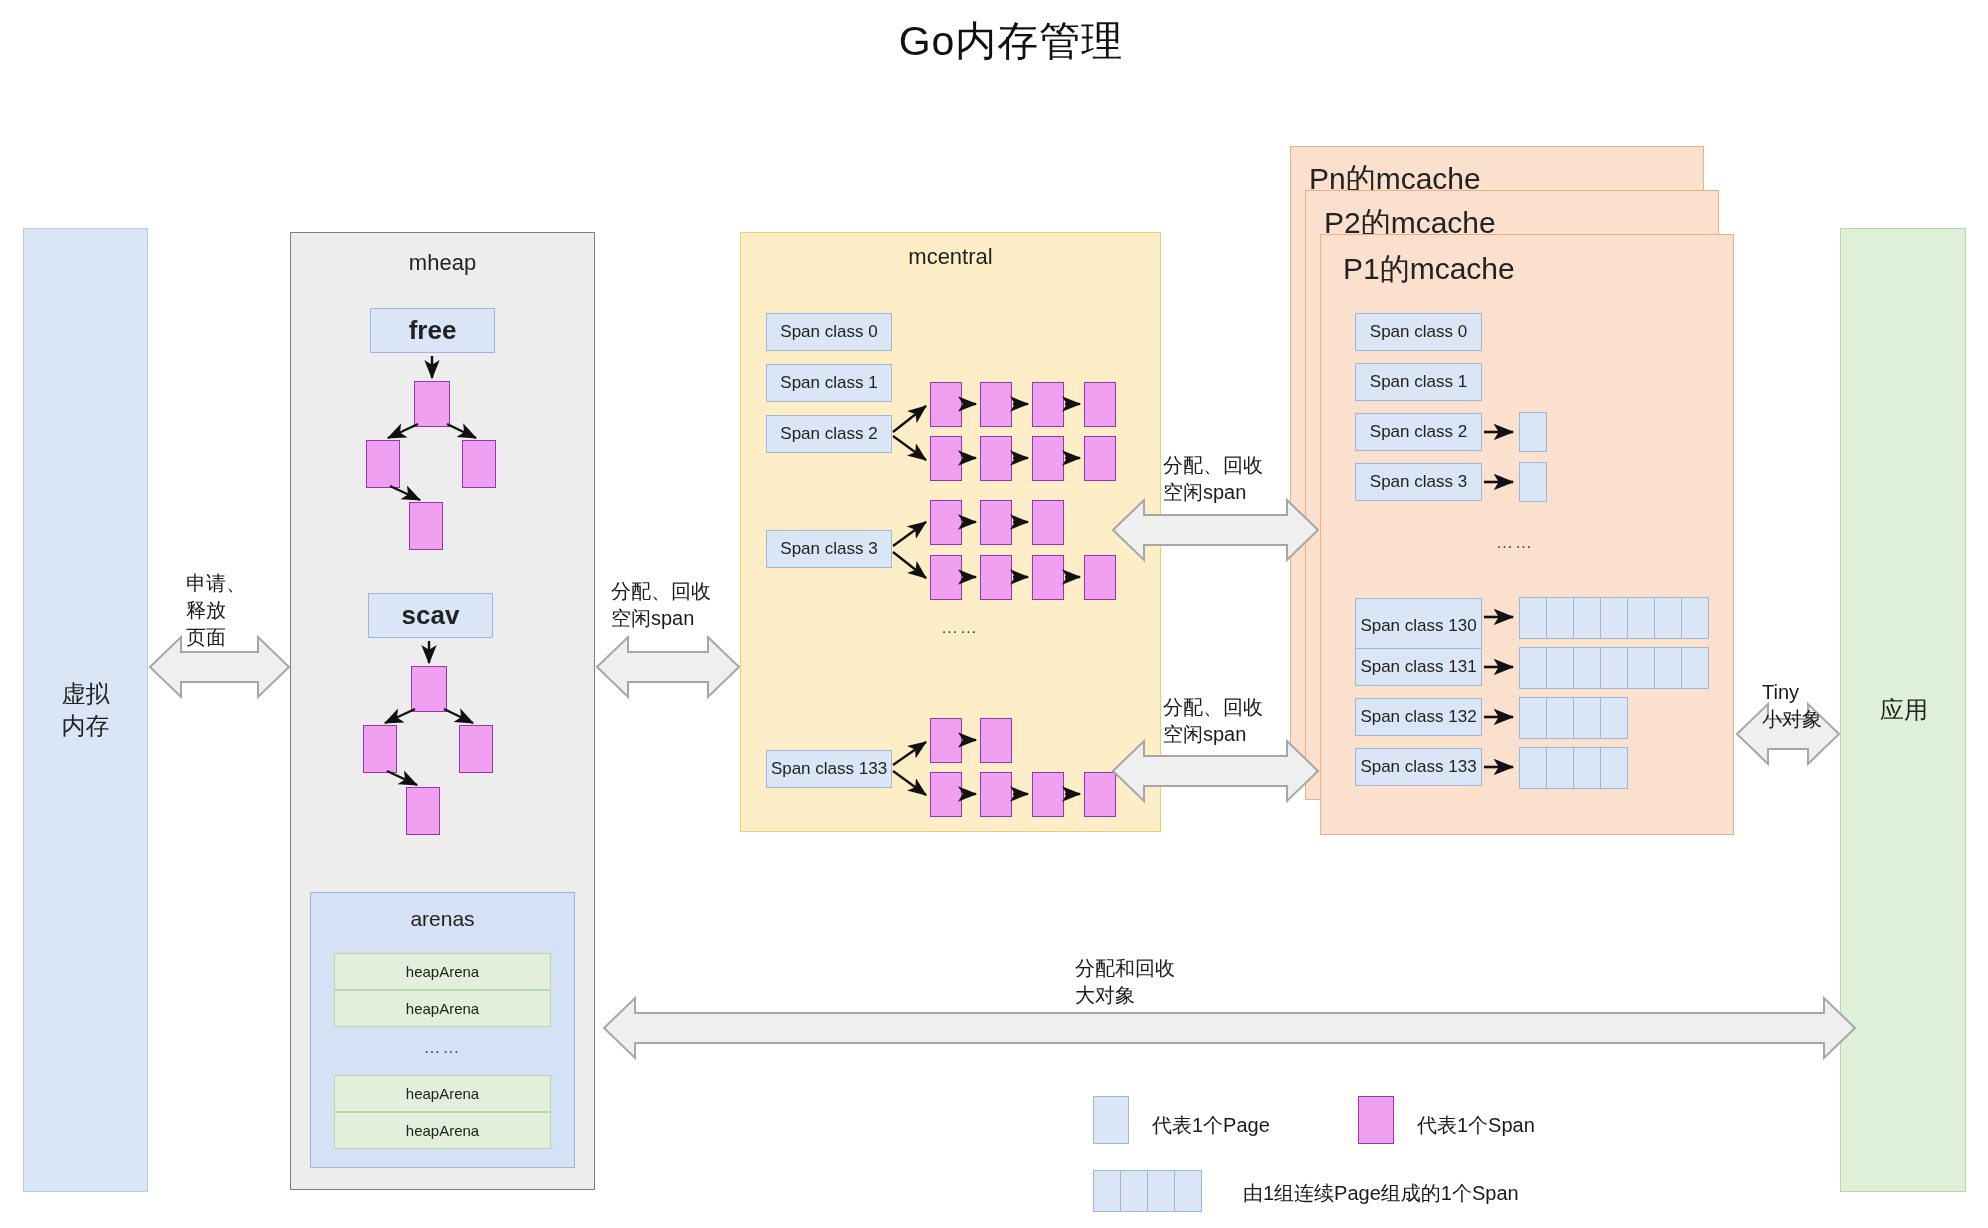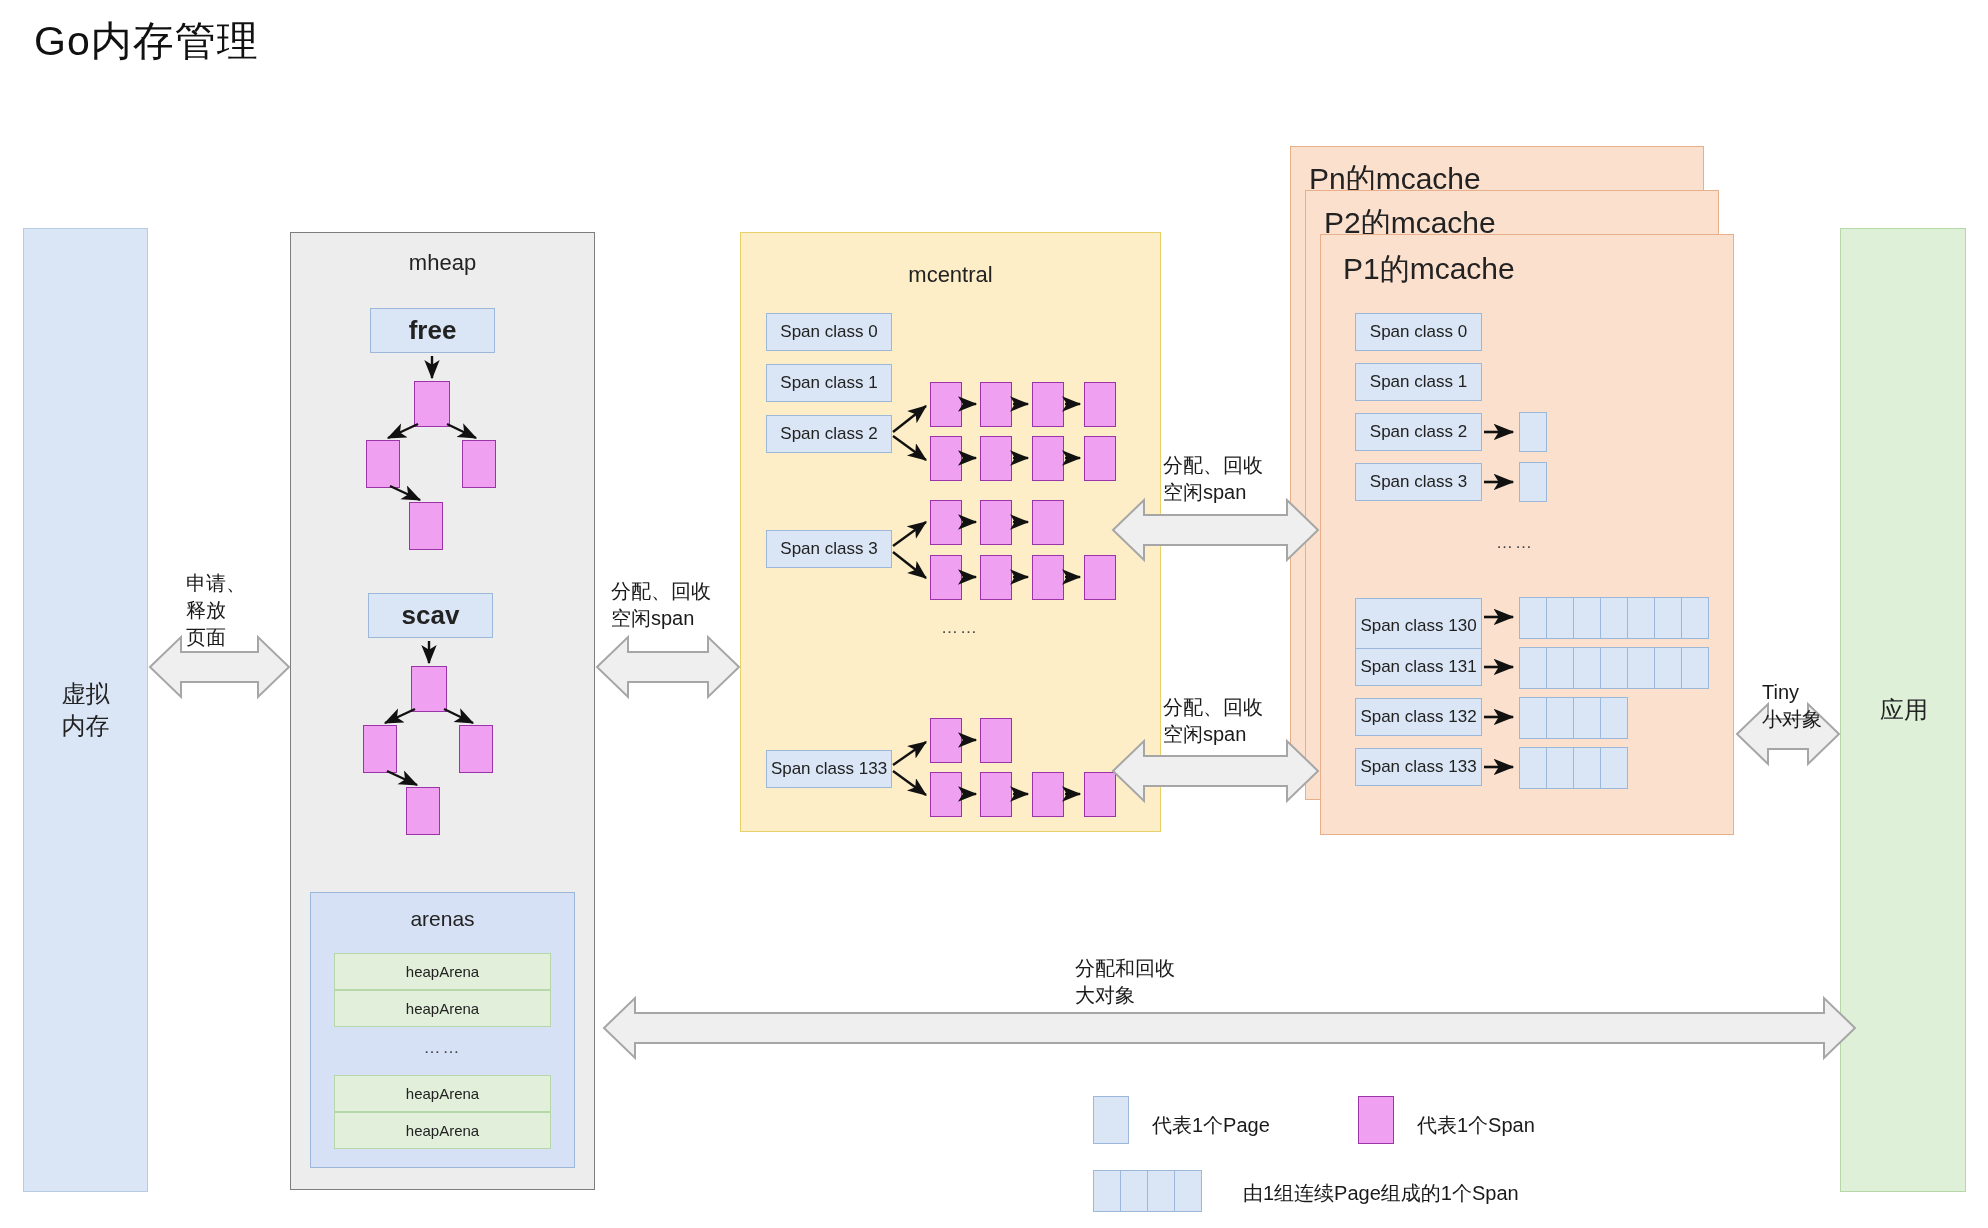--- a/index.html
+++ b/index.html
@@ -5,21 +5,21 @@
   html,body{margin:0;padding:0;background:#ffffff;}
   body{
     width:1988px;height:1228px;position:relative;overflow:hidden;
     font-family:"Liberation Sans","DejaVu Sans",sans-serif;
     color:#1a1a1a;
   }
   .abs{position:absolute;box-sizing:border-box;}
 
   
   #title{
-    left:0;top:14px;width:1988px;text-align:left;
+    left:0;top:14px;width:1988px;text-align:center;
     font-size:41px;letter-spacing:1px;color:#111;padding-left:34px;
   }
 
   
   .panel{border:1.5px solid #9fb8d6;}
   #vmem{
     left:23px;top:228px;width:125px;height:964px;
     background:#dae6f5;border:1.5px solid #b6cbe4;text-decoration:underline;
   }
   #vmem .vlabel{
@@ -155,21 +155,21 @@
 <div class="abs" id="arenas">
   <div class="panel-title" style="top:14px;font-size:21px;">arenas</div>
 </div>
 <div class="abs heaparena" style="left:334px;top:953px;width:217px;height:37px;">heapArena</div>
 <div class="abs heaparena" style="left:334px;top:990px;width:217px;height:37px;">heapArena</div>
 <div class="ellipsis" style="left:334px;top:1038px;width:217px;">……</div>
 <div class="abs heaparena" style="left:334px;top:1075px;width:217px;height:37px;">heapArena</div>
 <div class="abs heaparena" style="left:334px;top:1112px;width:217px;height:37px;">heapArena</div>
 
 <div class="abs panel" id="mcentral">
-  <div class="panel-title" style="top:29px;">mcentral</div>
+  <div class="panel-title" style="top:11px;">mcentral</div>
 </div>
 
 <div class="abs bluebox" style="left:766px;top:313px;width:126px;height:38px;">Span class 0</div>
 <div class="abs bluebox" style="left:766px;top:364px;width:126px;height:38px;">Span class 1</div>
 <div class="abs bluebox" style="left:766px;top:415px;width:126px;height:38px;">Span class 2</div>
 <div class="abs bluebox" style="left:766px;top:530px;width:126px;height:38px;">Span class 3</div>
 <div class="abs bluebox" style="left:766px;top:750px;width:126px;height:38px;">Span class 133</div>
 
 <div class="abs span" style="left:930px;top:382px;width:32px;height:45px;"></div>
 <div class="abs span" style="left:980px;top:382px;width:32px;height:45px;"></div>

